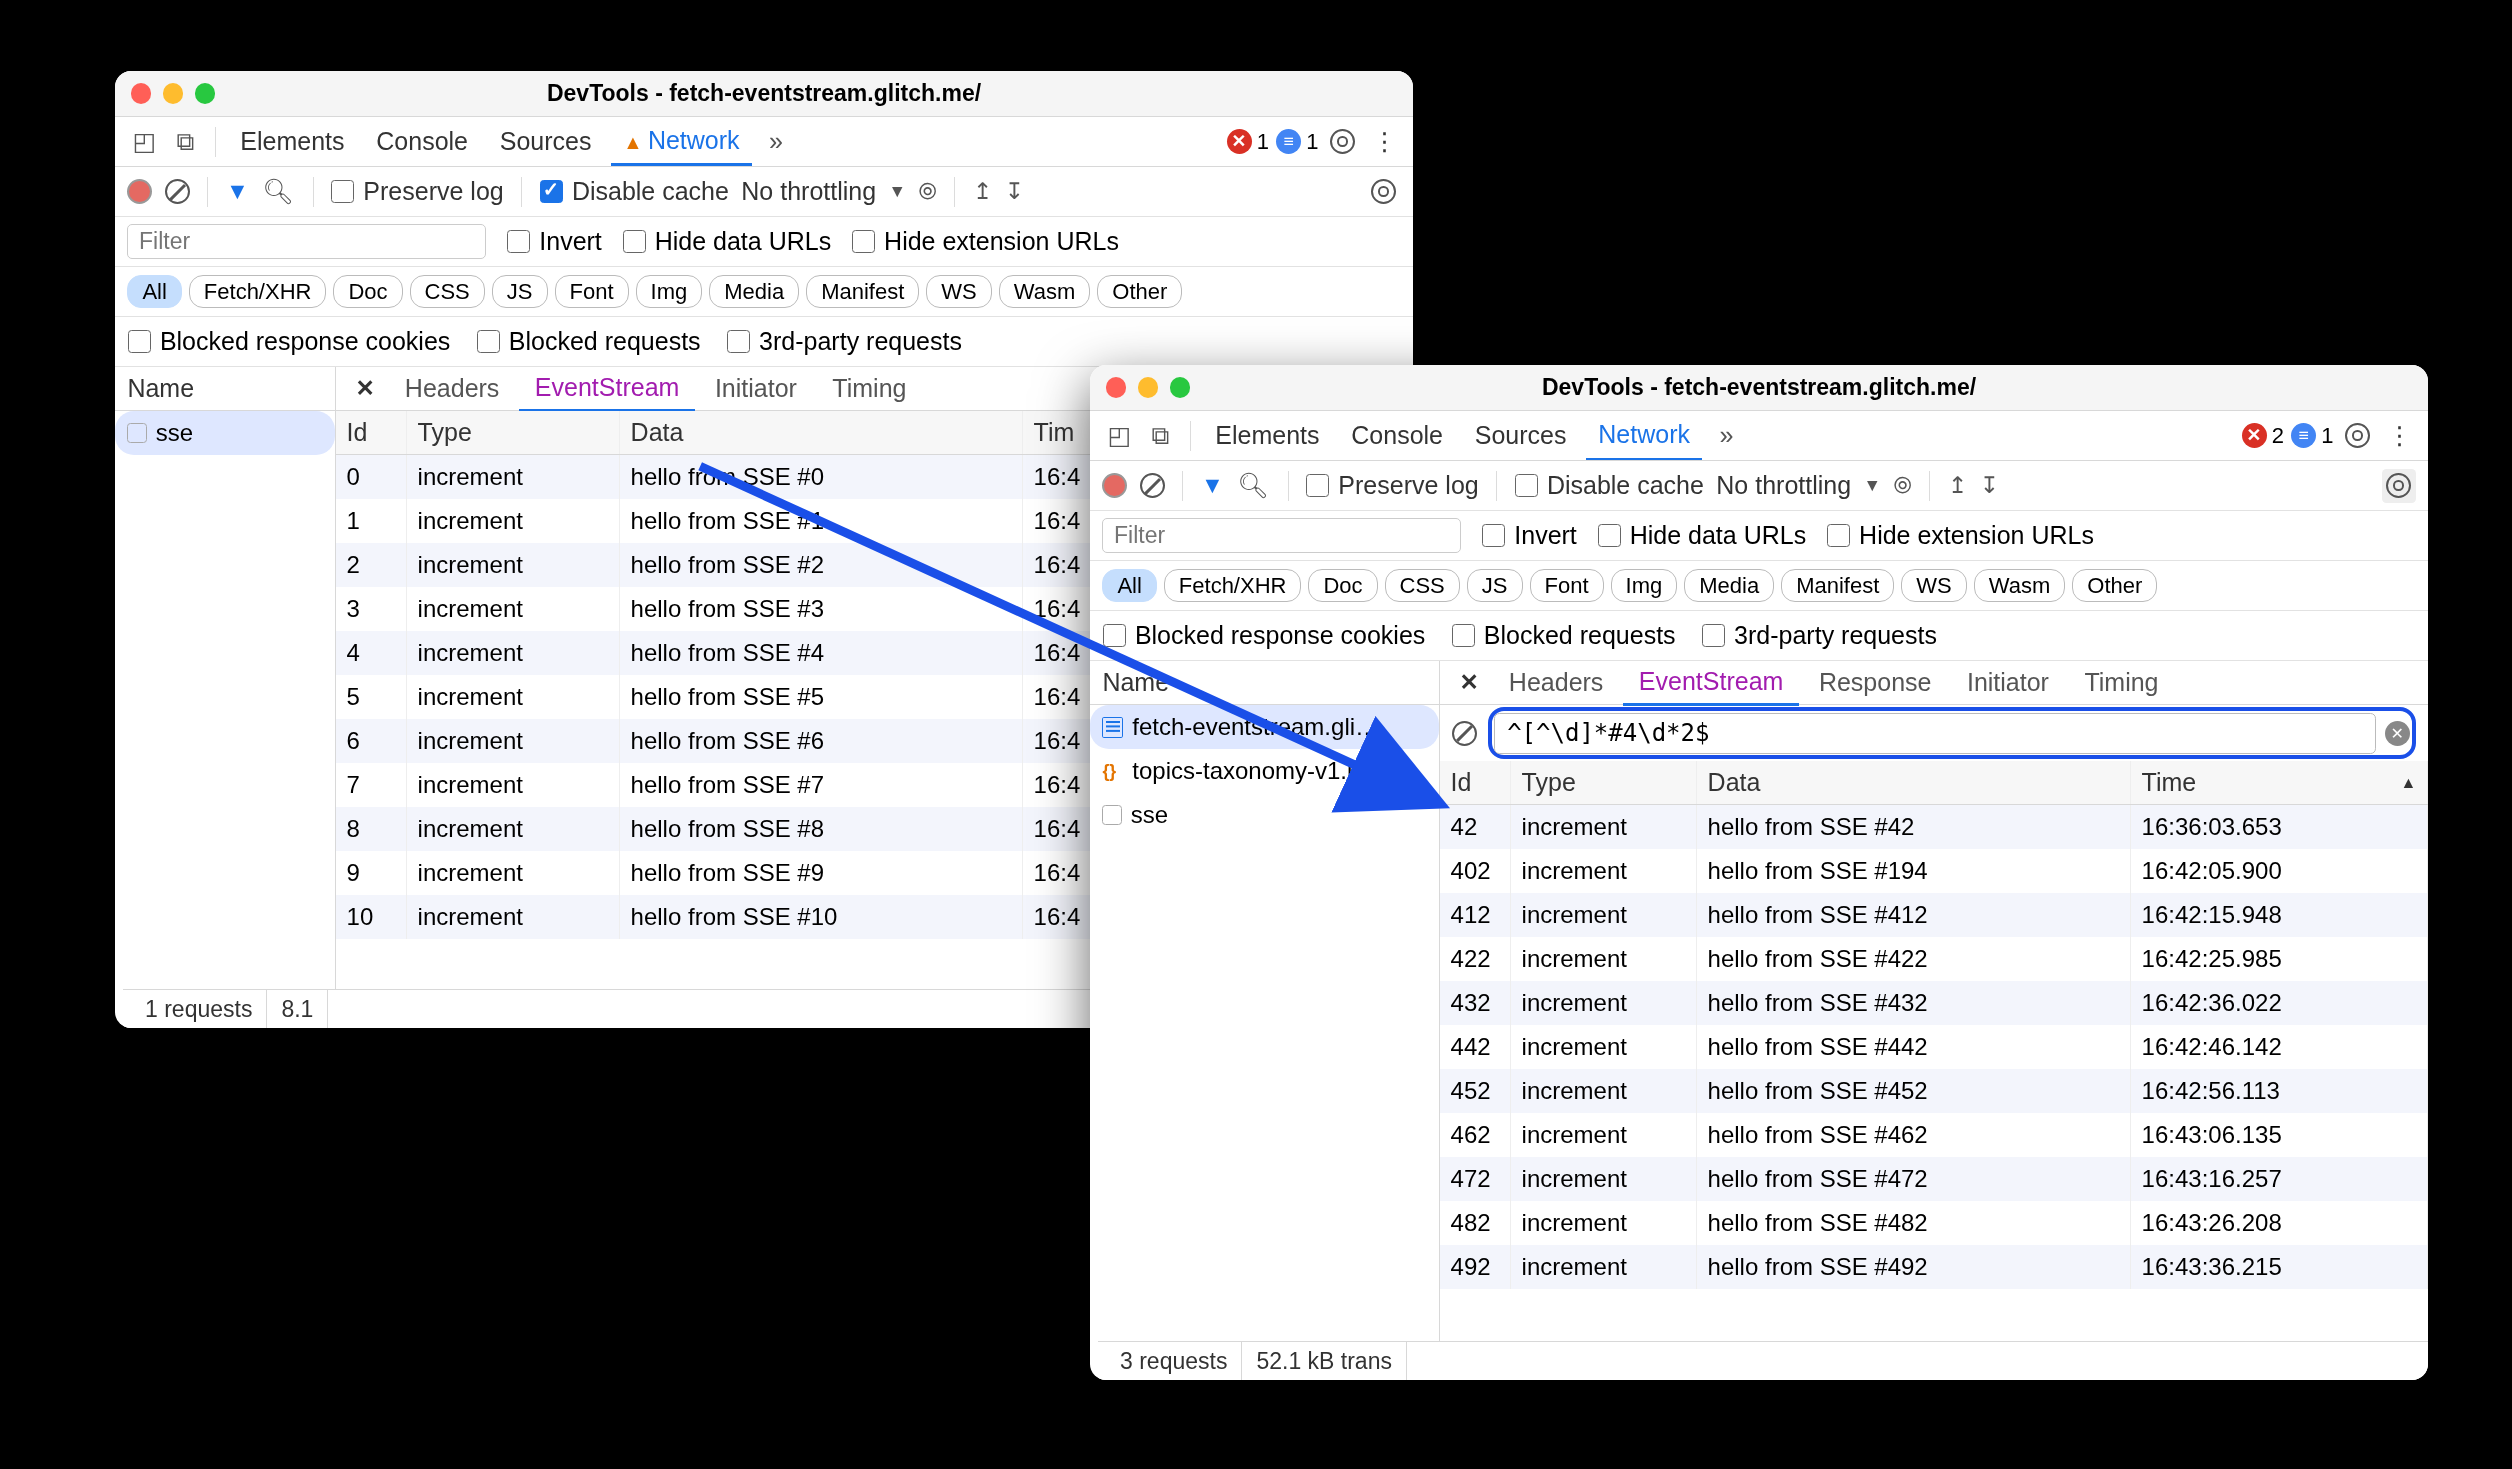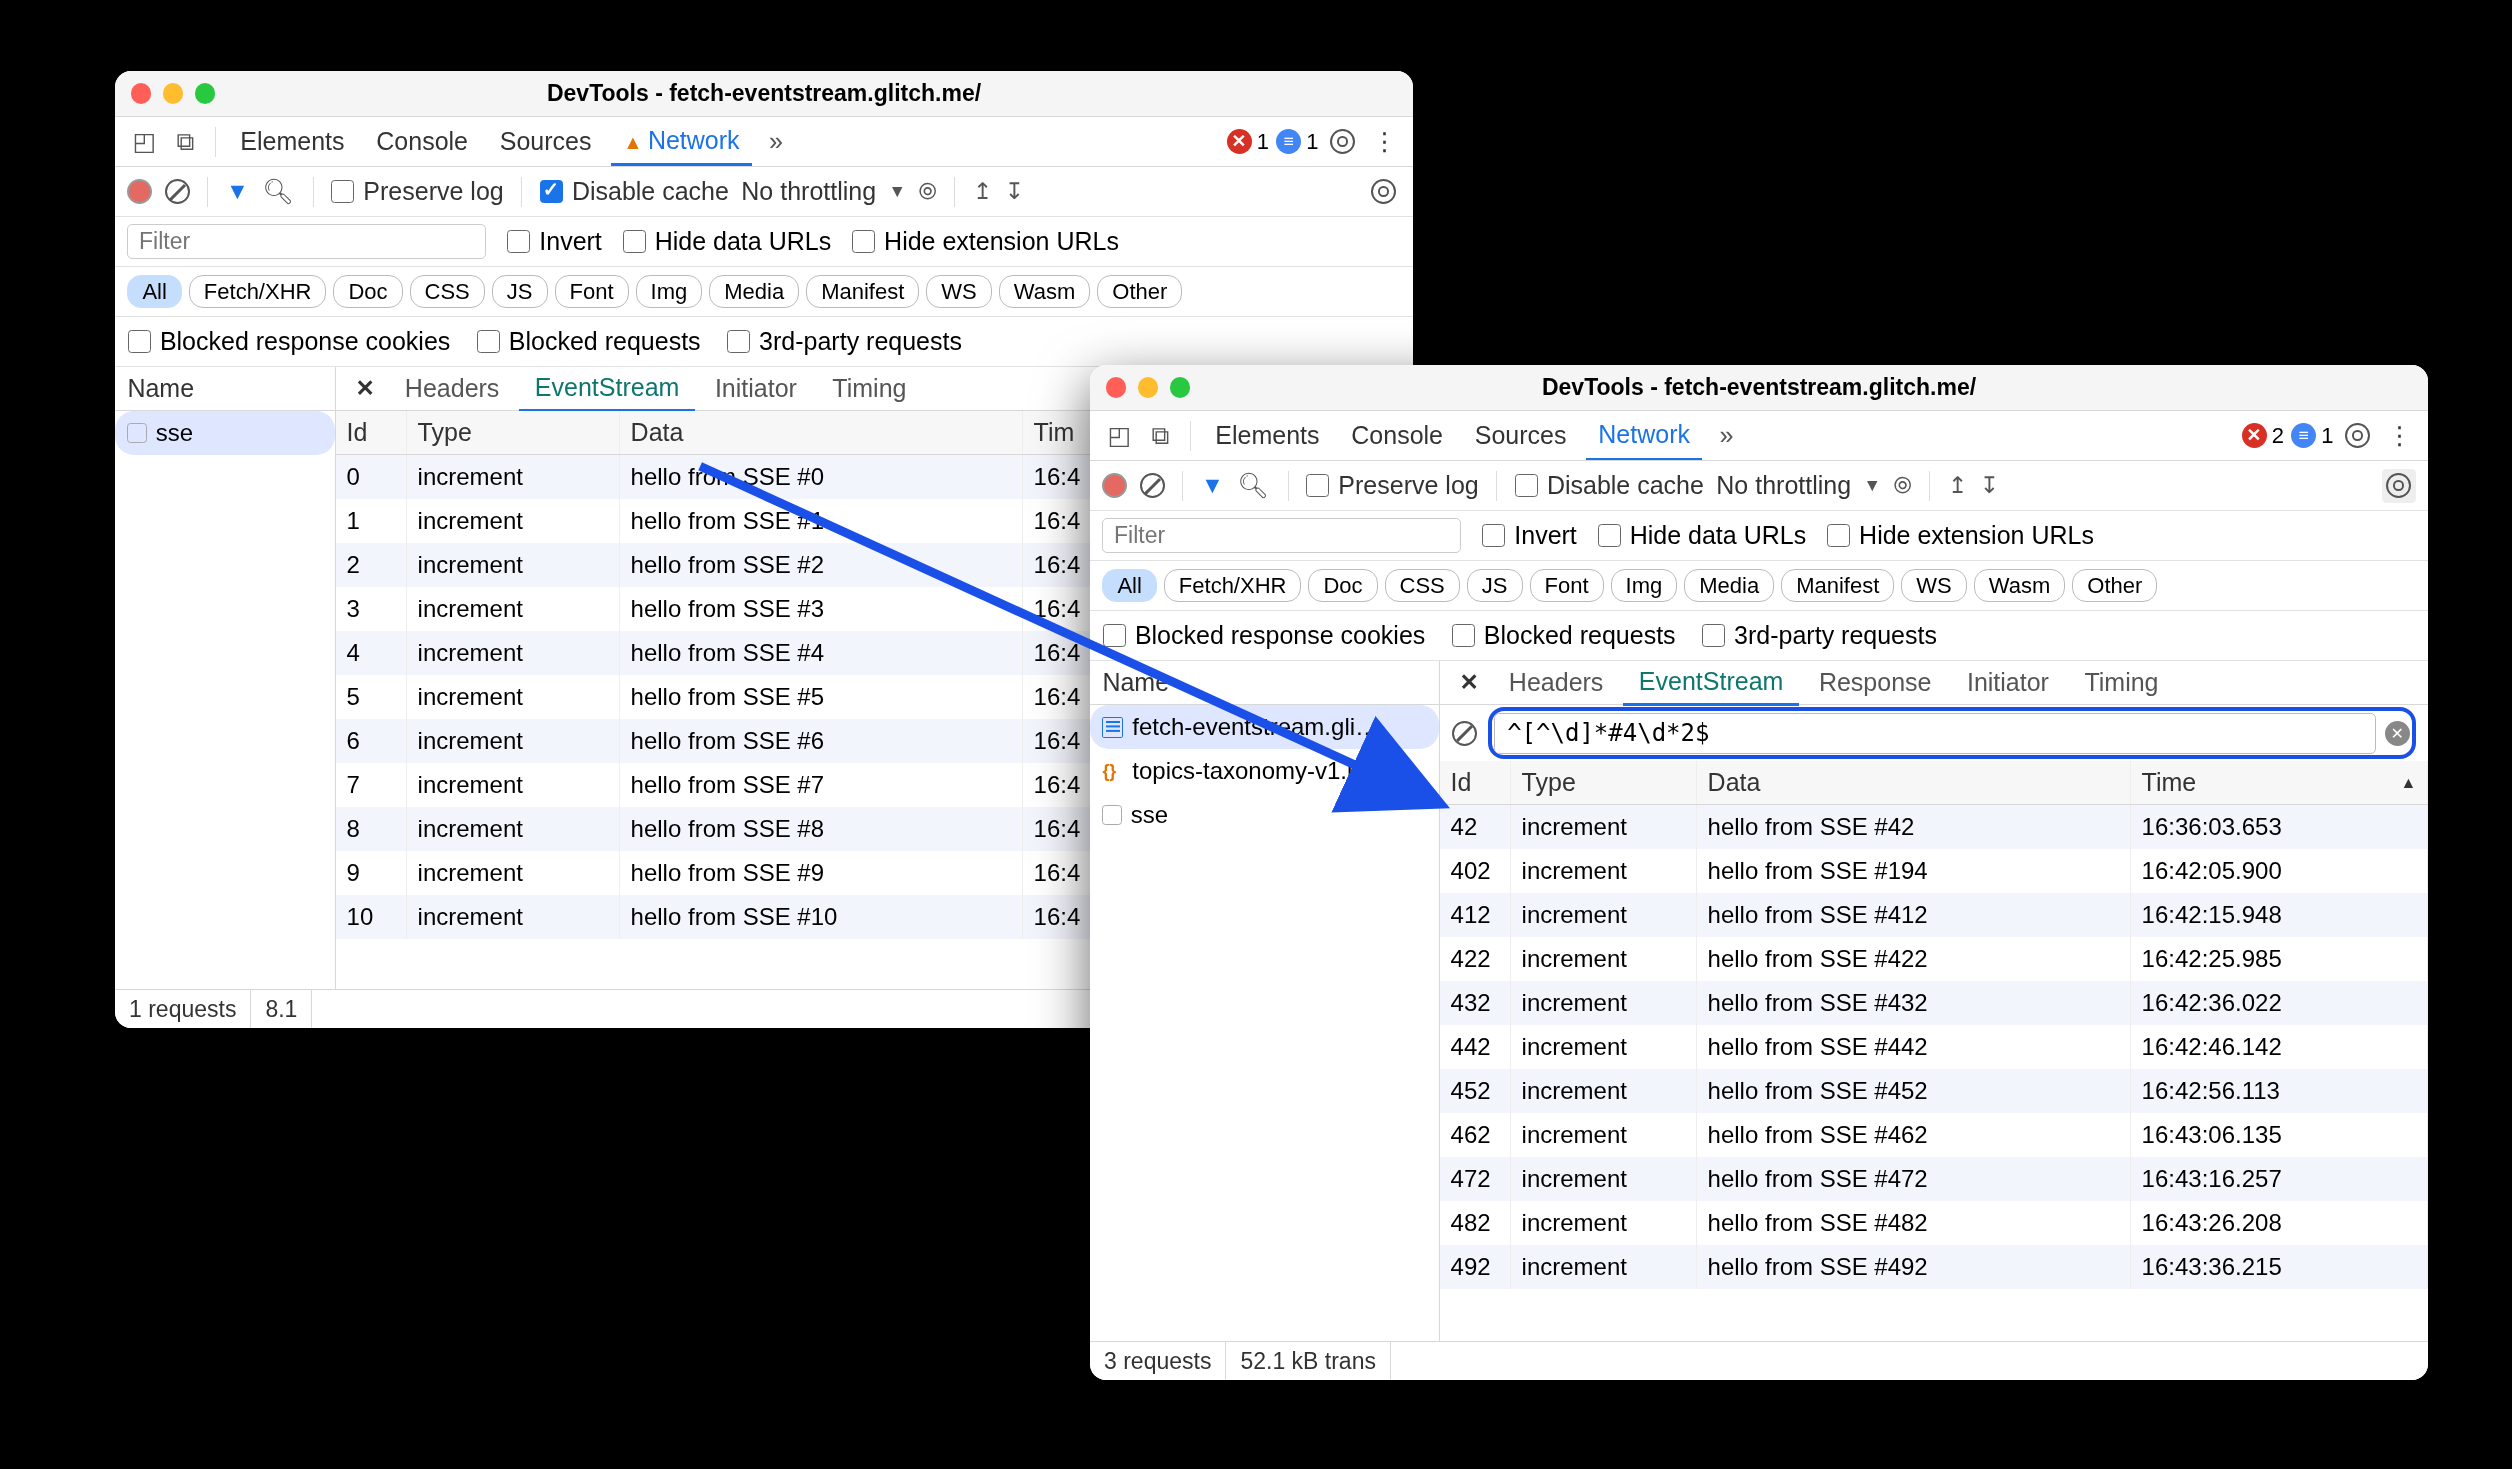--- a/index.html
+++ b/index.html
@@ -54,36 +54,36 @@
   .namerow{height:44px;display:flex;align-items:center;padding:0 12.4px;font-size:24px;gap:8.9px;overflow:hidden;white-space:nowrap;text-overflow:ellipsis;border-radius:19px;}
   .namerow.sel{background:#dee7ff;}
   .ficon{width:21px;height:21px;flex:0 0 21px;}
   .ficon.doc{border:1.8px solid #1a73e8;border-radius:1.8px;position:relative;}
   .ficon.doc::after{content:"";position:absolute;left:2.7px;right:2.7px;top:3.5px;height:1.8px;background:#1a73e8;box-shadow:0 4.4px 0 #1a73e8,0 8.9px 0 #1a73e8;}
   .ficon.js{color:#e37400;font-weight:700;font-size:17.7px;}
   
   .detcol{flex:1;display:flex;flex-direction:column;min-width:0;}
   .dettabs{height:44px;border-bottom:0.9px solid #d8d8d8;display:flex;align-items:center;padding:0 8.9px;gap:3.5px;font-size:25px;}
   .dettabs .dtab{padding:7px 16px;color:#555;cursor:pointer;}
-  .dettabs .dtab.active{color:#0f766e;border-bottom:3.5px solid #1a73e8;}
+  .dettabs .dtab.active{color:#a21caf;border-bottom:3.5px solid #1a73e8;}
   .closex{color:#333;font-size:23px;padding:0 10.6px;font-weight:800;cursor:pointer;}
   
   .datahdr{height:44px;border-bottom:0.9px solid #d8d8d8;display:flex;font-size:25px;color:#333;background:#f7f7f7;}
   .datahdr>div, .datarow>div{padding:0 10.6px;display:flex;align-items:center;border-right:0.9px solid #eee;}
   .datarow{height:44px;display:flex;font-size:24px;}
   .datarow:nth-child(odd){background:#f3f5fc;}
   .w1 .c-id{width:71px;} .w1 .c-type{width:213px;} .w1 .c-data{width:403px;overflow:hidden;} .w1 .c-time{flex:1;}
   .w2 .c-id{width:71px;} .w2 .c-type{width:186px;} .w2 .c-data{width:434px;overflow:hidden;} .w2 .c-time{flex:1;}
   
   .filterbar{height:56px;display:flex;align-items:center;padding:0 12.4px;gap:10.6px;}
   .highlight{border:4.4px solid #1a4fe8;border-radius:16px;padding:1.8px;display:flex;align-items:center;gap:8.9px;flex:1;}
   .regex-input{flex:1;height:41px;border:0.9px solid #bbb;border-radius:5.3px;padding:0 12.4px;font-size:24px;font-family:ui-monospace,Menlo,monospace;}
   .clearbtn{width:25px;height:25px;border-radius:50%;background:#888;color:#fff;display:inline-flex;align-items:center;justify-content:center;font-size:16px;cursor:pointer;}
   
-  .statusbar{position:absolute;bottom:0;left:0;right:0;height:39px;border-top:0.9px solid #d8d8d8;background:#fff;display:flex;align-items:flex-end;font-size:23px;color:#333;}
+  .statusbar{position:absolute;bottom:0;left:8px;right:0;height:39px;border-top:0.9px solid #d8d8d8;background:#fff;display:flex;align-items:flex-end;font-size:23px;color:#333;padding-left:8px;}
   .statusbar>div{padding:0 14px;border-right:0.9px solid #d8d8d8;height:100%;display:flex;align-items:center;}
   
   .arrow{position:absolute;pointer-events:none;z-index:50;}
   
   .gear { display:inline-block; width:25px; height:25px; border:2.7px solid #555; border-radius:50%; position:relative;}
   .gear::before{content:"";position:absolute;inset:5.3px;border:2.7px solid #555;border-radius:50%;}
   .dots3{font-size:25px;color:#333;letter-spacing:-1.8px;}
   .wifi{font-size:23px;transform:rotate(45deg);color:#555;}
   .up,.down{font-size:23px;color:#555;}
   .caret{font-size:17.7px;color:#555;}

